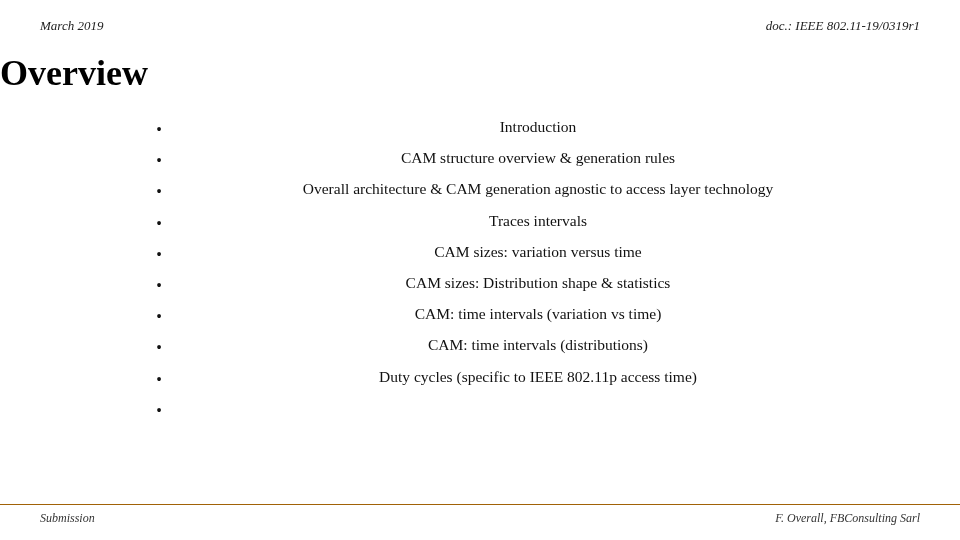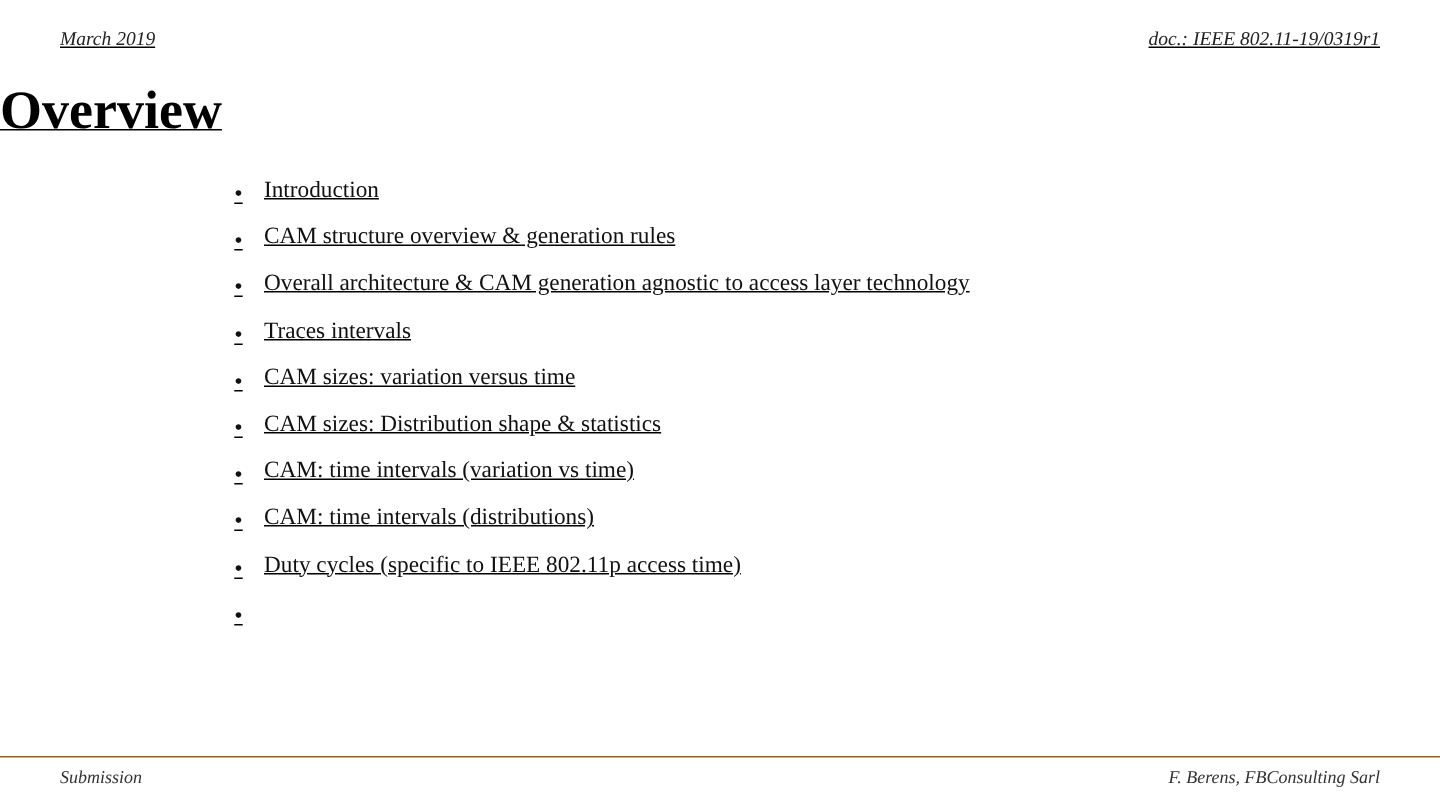--- a/index.html
+++ b/index.html
@@ -16,21 +16,20 @@
       overflow: hidden;
       position: relative;
     }
 
     .slide {
       width: 960px;
       height: 540px;
       background: #ffffff;
       position: relative;
       padding: 0;
-      text-decoration: underline;
     }
 
     .header {
       display: flex;
       justify-content: space-between;
       align-items: flex-start;
       padding: 18px 40px 0 40px;
     }
 
     .header-left {
@@ -83,20 +82,21 @@
       min-width: 18px;
       margin-right: 8px;
       margin-top: 2px;
       text-align: center;
       font-size: 16px;
       color: #111;
     }
 
     .bullet-text {
       flex: 1;
+      text-align: center;
     }
 
     .footer {
       position: absolute;
       bottom: 14px;
       left: 0;
       right: 0;
       display: flex;
       justify-content: space-between;
       padding: 0 40px;
@@ -169,16 +169,16 @@
           <span class="bullet-text">Duty cycles (specific to IEEE 802.11p access time)</span>
         </li>
         <li>
           <span class="bullet-dot">•</span>
         </li>
       </ul>
   </div>
 
   <div class="footer">
     <span class="footer-left">Submission</span>
-    <span class="footer-right">F. Berens, FBConsulting Sarl</span>
+    <span class="footer-right">F. Overall, FBConsulting Sarl</span>
   </div>
 
 </div>
 
 </body></html>

